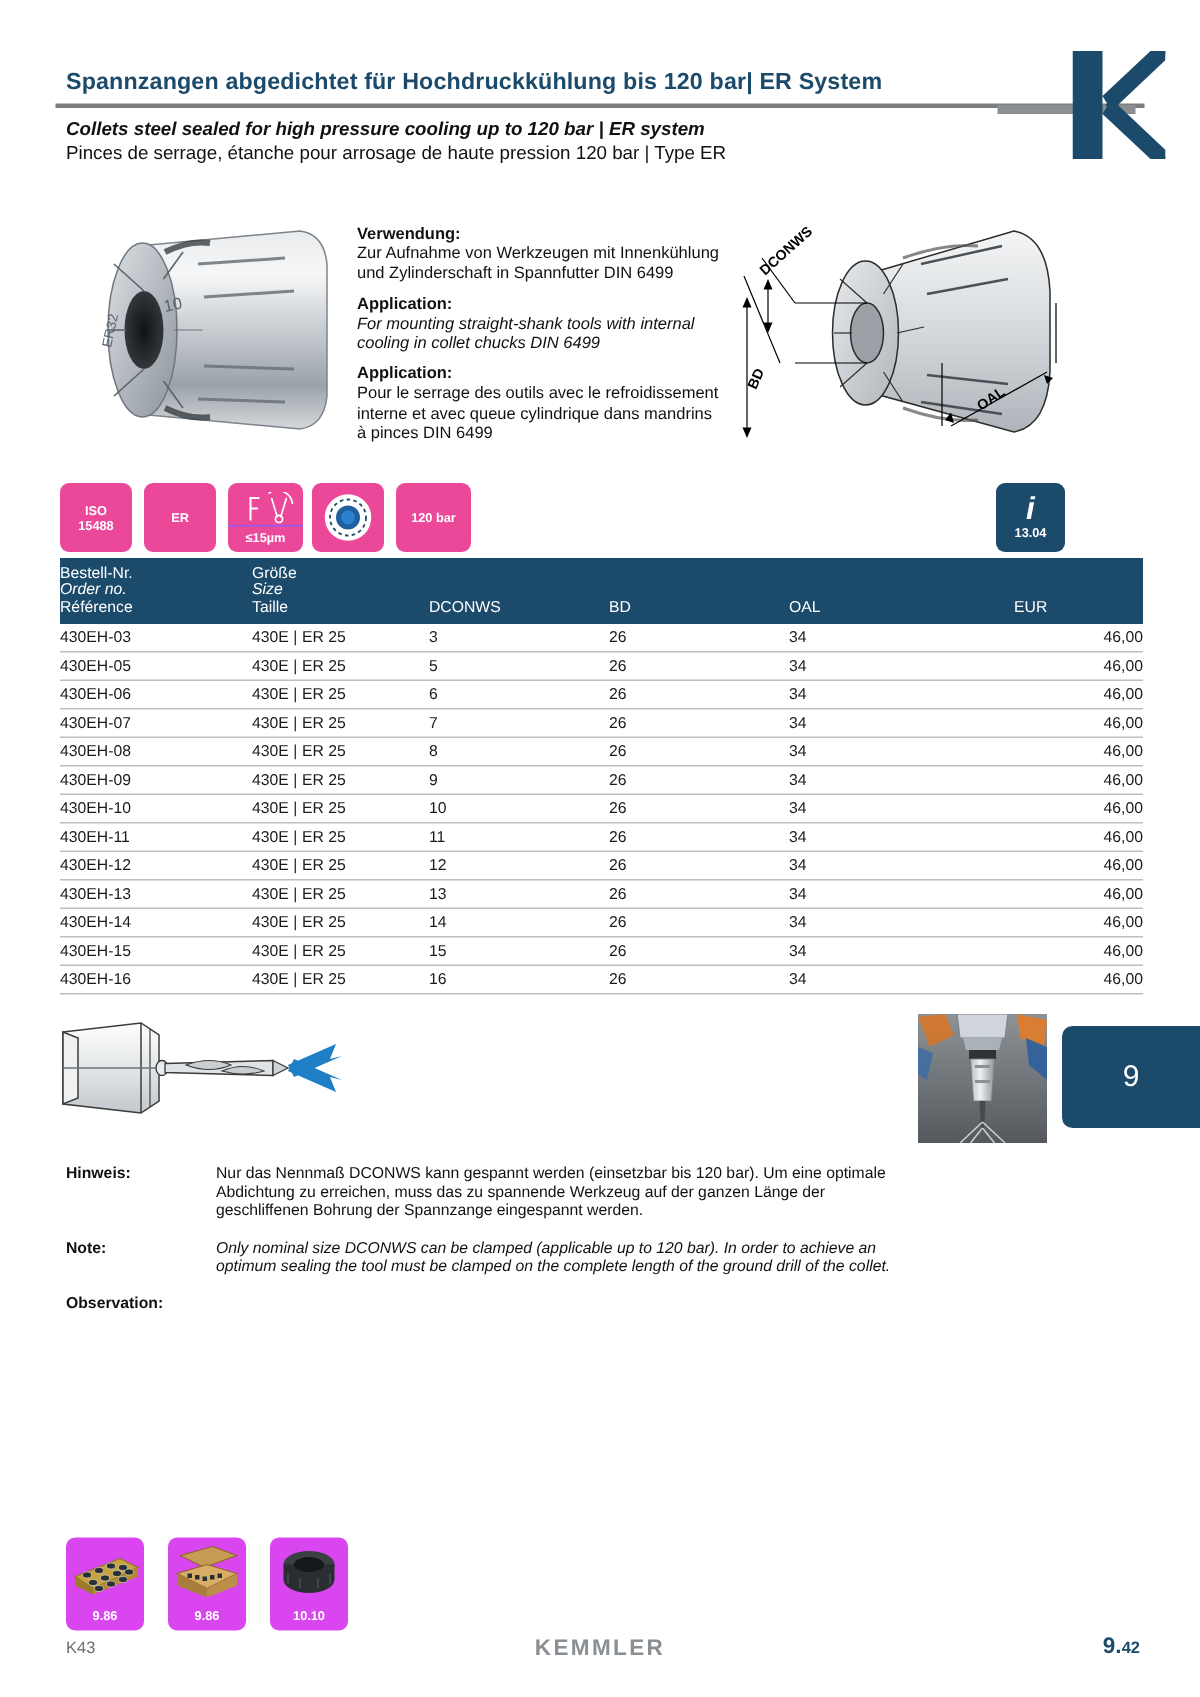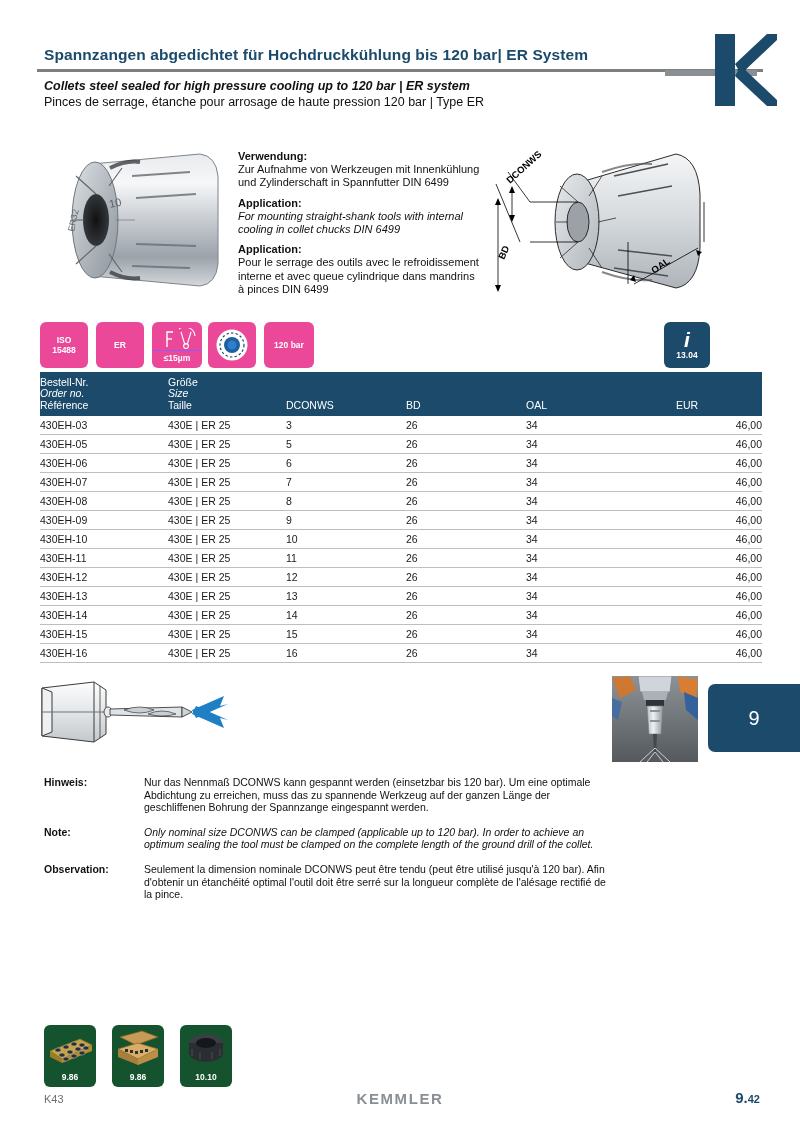--- a/index.html
+++ b/index.html
@@ -117,21 +117,21 @@
   .notes { position: absolute; left: 44px; top: 776px; width: 570px; }
   .note-row { display: flex; margin-bottom: 12px; }
   .note-label { width: 100px; flex: none; font-size: 10.5px; font-weight: bold; color: #111; }
   .note-text { flex: 1; font-size: 10.5px; line-height: 12.6px; color: #111; }
   .note-text.it { font-style: italic; }
 
   
   .accessories { position: absolute; left: 44px; top: 1025px; width: 240px; height: 62px; }
   .acc {
     position: absolute; top: 0; width: 52px; height: 62px;
-    background: #14532d; border-radius: 6px; overflow: hidden;
+    background: #d946ef; border-radius: 6px; overflow: hidden;
   }
   .acc1 { left: 0; } .acc2 { left: 68px; } .acc3 { left: 136px; }
   .acc-num {
     position: absolute; left: 0; bottom: 5px; width: 100%;
     text-align: center; color: #fff; font-size: 8.5px; font-weight: bold;
   }
   .acc-art { position: absolute; left: 0; top: 4px; width: 100%; height: 40px; }
 
   
   .footer-k43 { position: absolute; left: 44px; top: 1093px; font-size: 11px; color: #6e6e6e; }
@@ -510,21 +510,20 @@
       <div class="note-row">
         <div class="note-label">Hinweis:</div>
         <div class="note-text">Nur das Nennmaß DCONWS kann gespannt werden (einsetzbar bis 120 bar). Um eine optimale Abdichtung zu erreichen, muss das zu spannende Werkzeug auf der ganzen Länge der geschliffenen Bohrung der Spannzange eingespannt werden.</div>
       </div>
       <div class="note-row">
         <div class="note-label">Note:</div>
         <div class="note-text it">Only nominal size DCONWS can be clamped (applicable up to 120 bar). In order to achieve an optimum sealing the tool must be clamped on the complete length of the ground drill of the collet.</div>
       </div>
       <div class="note-row">
         <div class="note-label">Observation:</div>
-        <div class="note-text">Seulement la dimension nominale DCONWS peut être tendu (peut être utilisé jusqu'à 120 bar). Afin d'obtenir un étanchéité optimal l'outil doit être serré sur la longueur complète de l'alésage rectifié de la pince.</div>
       </div>
     </div>
 
   <div class="accessories">
     <div class="acc acc1">
       <svg class="acc-art" viewBox="0 0 52 40">
         <path d="M6,22 L36,10 L48,16 L18,30 Z" fill="#c8a23f" stroke="#8e7122" stroke-width="0.7"></path>
         <path d="M6,22 L6,28 L18,34 L18,30 Z" fill="#9b7c28"></path>
         <path d="M18,30 L18,34 L48,22 L48,16 Z" fill="#b08c2f"></path>
         <g fill="#2b2f33" stroke="#dfe3e6" stroke-width="0.4">

